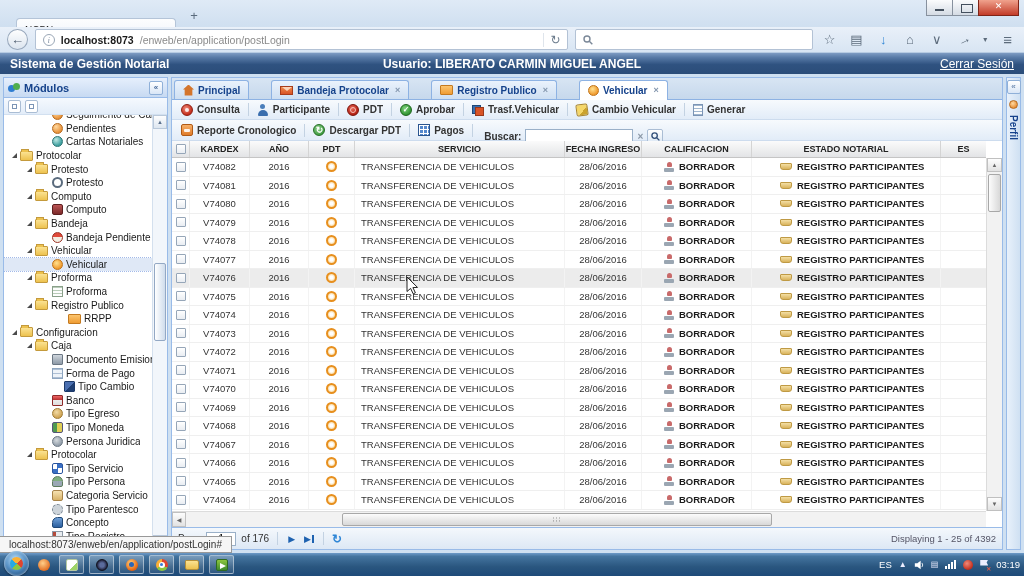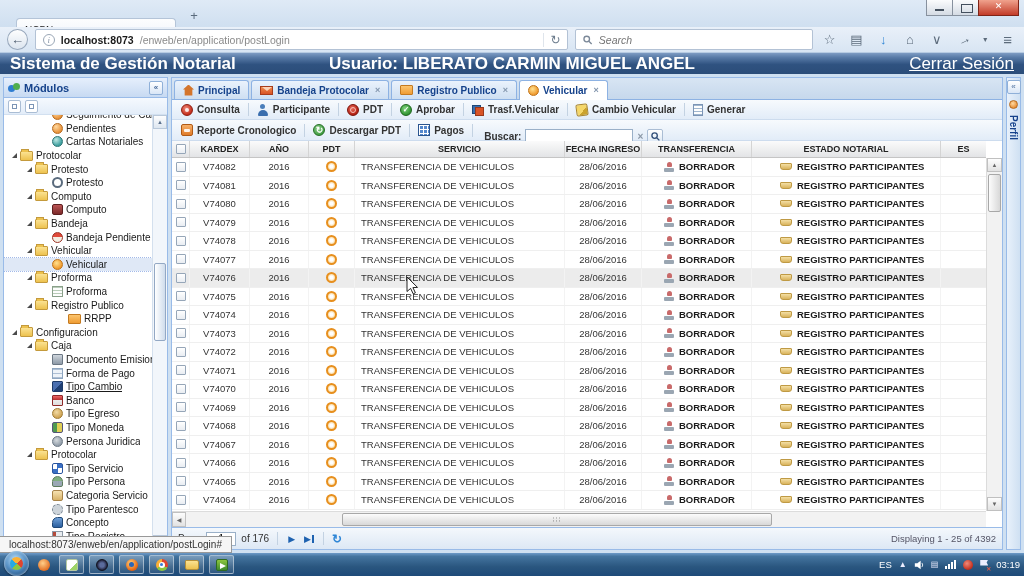--- a/index.html
+++ b/index.html
@@ -45,21 +45,21 @@
   .search-box input { border:none; outline:none; width:100%; font-size:10.5px; font-style:italic; color:#555;
     font-family:"Liberation Sans",sans-serif; background:transparent; }
   .nav-ic { color:#5c6b7b; font-size:13px; width:20px; text-align:center; }
   .nav-ic.dl { color:#2f86d6; font-weight:bold; }
   .nav-ic.caret { font-size:8px; width:10px; }
   .nav-ic.menu { font-size:15px; letter-spacing:-1px; }
 
   
   .page { position:absolute; top:53px; bottom:23px; left:0; right:0; background:#cfe0f1; }
   .app-header { height:21px; background:linear-gradient(#7e9cc3 0%,#5a7ca8 20%,#2f5280 55%,#2b4d79 100%);
-    display:flex; align-items:center; padding:0 10px; color:#fff; font-size:17px; position:relative; }
+    display:flex; align-items:center; padding:0 10px; color:#fff; font-size:12px; position:relative; }
   .app-title { font-weight:bold; }
   .app-user { position:absolute; left:0; right:0; text-align:center; font-weight:bold; pointer-events:none; }
   .app-logout { margin-left:auto; text-decoration:underline; color:#fff; z-index:1; }
 
   .app-cols { position:absolute; top:24px; bottom:3px; left:3px; right:3px; display:flex; gap:3px; }
   .panel { border:1px solid #99bbe8; background:#fff; display:flex; flex-direction:column; overflow:hidden; }
   .panel-hd { height:20px; flex:none; background:linear-gradient(#e6effc,#c7daf2); border-bottom:1px solid #99bbe8;
     display:flex; align-items:center; gap:4px; padding:0 4px; color:#15428b; font-weight:bold; font-size:11px; }
   .collapse-btn { width:14px; height:14px; border:1px solid #8fb0d8; border-radius:2px;
     background:linear-gradient(#fff,#d9e6f6); color:#4a6c9b; font-size:8px; line-height:12px; text-align:center; }
@@ -109,21 +109,21 @@
   .registro-icon { background:#e8ecf0; border:1px solid #8d99a6; background-image:linear-gradient(90deg,#b34a3a 3px,transparent 3px); }
   .side-scroll { position:absolute; top:0; right:0; bottom:0; width:15px; background:#f2f6fb; border-left:1px solid #d4e0ee; }
   .sb-arrow { height:14px; background:linear-gradient(#fdfdfe,#dde6f0); border:1px solid #b9c8da; color:#5a708c; font-size:6px; text-align:center; line-height:13px; }
   .sb-thumb { position:absolute; left:1px; right:1px; border:1px solid #93a8c4; border-radius:2px; background:linear-gradient(90deg,#fff,#cfdcec); }
   .side-scroll .sb-thumb { top:148px; height:78px; }
   .sb-down { position:absolute; bottom:0; left:0; right:0; }
 
   
   .content { flex:1; }
   .tabstrip { height:22px; flex:none; background:linear-gradient(#d8e5f3,#c6d8ec); border-bottom:1px solid #8db2e3;
-    display:flex; align-items:center; padding:2px 1px 0 2px; }
+    display:flex; align-items:center; padding:2px 1px 0 2px;gap:20px; }
   .xtab { height:19px; margin-right:2px; border:1px solid #8db2e3; border-bottom:none; border-radius:3px 3px 0 0;
     background:linear-gradient(#eaf2fc,#cedff2); display:flex; align-items:center; gap:4px; padding:0 8px;
     font-size:10px; font-weight:bold; color:#15428b; white-space:nowrap; }
   .xtab.active { background:#fff; height:20px; }
   .xtab .tclose { color:#8295ad; font-size:9px; margin-left:2px; }
   .tic { width:11px; height:11px; flex:none; }
   .home-icon { background:#d4752c; clip-path:polygon(50% 0,100% 45%,85% 45%,85% 100%,15% 100%,15% 45%,0 45%); }
   .mail-icon { width:13px; height:9px; background:linear-gradient(#f08a4a,#d85326); border:1px solid #a83c1a; position:relative; }
   .mail-icon::before { content:""; position:absolute; left:1px; top:0; border-left:5px solid transparent; border-right:5px solid transparent; border-top:4px solid #fbd3b8; }
   .folder-tab-icon { width:13px; height:10px; background:linear-gradient(#fcc56f,#ef9c33); border:1px solid #c47a20; border-radius:1px; }
@@ -275,21 +275,20 @@
         <span class="url-path">/enweb/en/application/postLogin</span>
       <span class="sp"></span>
       <span class="url-div"></span>
       <span class="reload-ic">↻</span>
     </div>
     <div class="search-box">
       <svg width="10" height="10" viewBox="0 0 10 10">
           <circle cx="4" cy="4" r="3" fill="none" stroke="#7b8898" stroke-width="1.4"></circle>
           <line x1="6.3" y1="6.3" x2="9.3" y2="9.3" stroke="#7b8898" stroke-width="1.4"></line>
         </svg>
-      <input placeholder="Search" style="">
     </div>
     <span class="nav-ic">☆</span>
     <span class="nav-ic">▤</span>
     <span class="nav-ic dl">↓</span>
     <span class="nav-ic">⌂</span>
     <span class="nav-ic">∨</span>
     <span class="nav-ic" style="transform:rotate(-25deg)">→</span>
     <span class="nav-ic caret">▾</span>
     <span class="nav-ic menu">≡</span>
   </div>
@@ -398,21 +397,21 @@
                 <span class="tlabel">Caja</span>
               </div>
               <div class="tnode" style="padding-left: 48px;">
                 <span class="ti printer-icon"></span>
                 <span class="tlabel">Documento Emision</span>
               </div>
               <div class="tnode" style="padding-left: 48px;">
                 <span class="ti payment-icon"></span>
                 <span class="tlabel">Forma de Pago</span>
               </div>
-              <div class="tnode" style="padding-left: 48px; text-decoration: underline;">
+              <div class="tnode" style="padding-left: 60px;">
                 <span class="ti exchange-icon"></span>
                 <span class="tlabel">Tipo Cambio</span>
               </div>
               <div class="tnode" style="padding-left: 48px;">
                 <span class="ti bank-icon"></span>
                 <span class="tlabel">Banco</span>
               </div>
               <div class="tnode" style="padding-left: 48px;">
                 <span class="ti egreso-icon"></span>
                 <span class="tlabel">Tipo Egreso</span>
@@ -555,21 +554,21 @@
         <div class="grid-area">
           <div class="grid-hdr">
               <div class="gh c0">
                 <span class="cb"></span>
               </div>
               <div class="gh c1">KARDEX</div>
               <div class="gh c2">AÑO</div>
               <div class="gh c3">PDT</div>
               <div class="gh c4">SERVICIO</div>
               <div class="gh c5">FECHA INGRESO</div>
-              <div class="gh c6">TRANSFERENCIA</div>
+              <div class="gh c6">CALIFICACION</div>
               <div class="gh c7">ESTADO NOTARIAL</div>
               <div class="gh c8">ES</div>
             </div>
           <div class="grid-body">
               <div class="grow">
                 <div class="gc c0">
                   <span class="cb"></span>
                 </div>
                 <div class="gc c1">V74082</div>
                 <div class="gc c2">2016</div>

